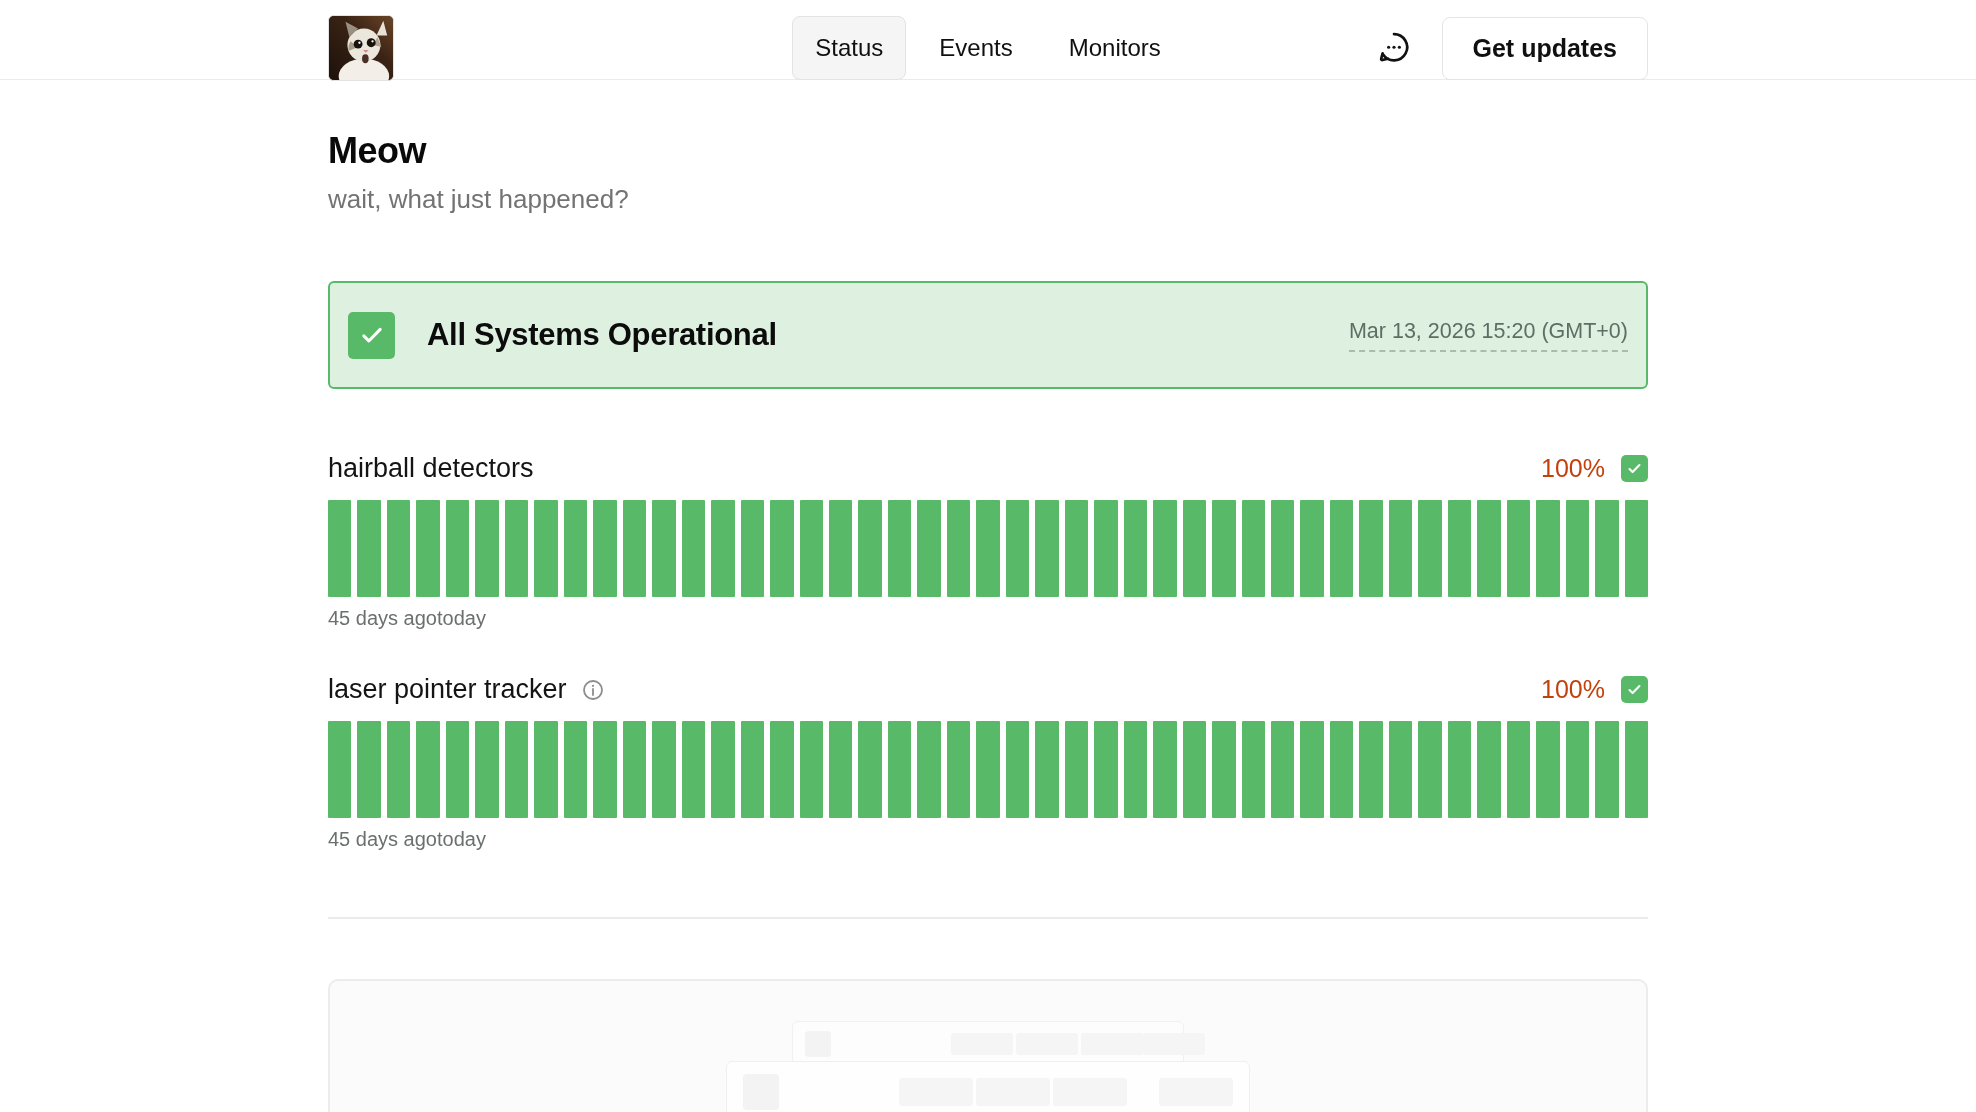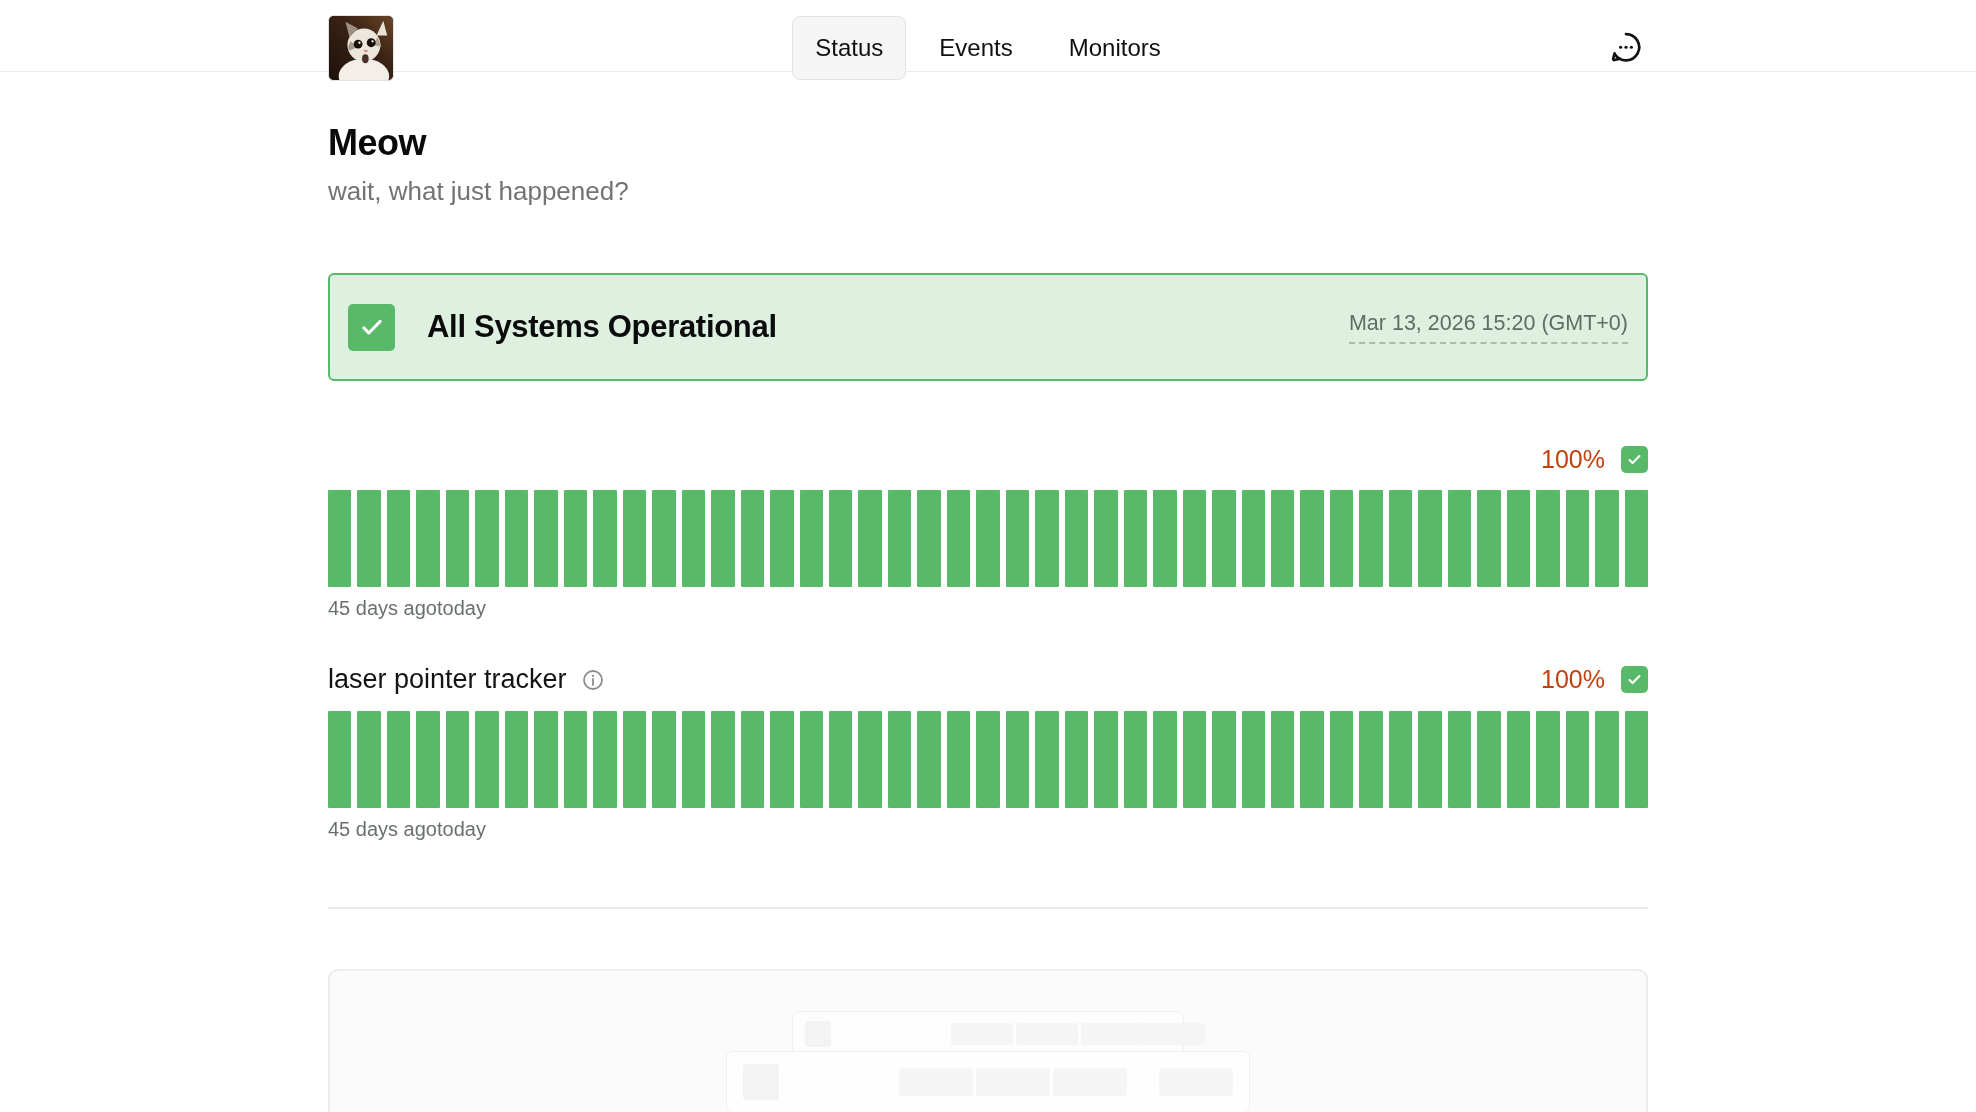--- a/index.html
+++ b/index.html
@@ -12,21 +12,21 @@
     --green-light: #def0e0;
     --green-border: #58b96a;
     --border: #e7e7e7;
     --muted: #737373;
     --mono-muted: #6a706d;
   }
 
   .container { width: 1320px; margin: 0 auto; }
 
   
-  header { height: 72px; border-bottom: 1px solid #ebebeb; background: #fff; }
+  header { height: 80px; border-bottom: 1px solid #ebebeb; background: #fff; }
   .header-inner { height: 96px; display: grid; grid-template-columns: 1fr auto 1fr; align-items: center; }
   .logo { width: 66px; height: 66px; border: 1px solid #e3e3e3; border-radius: 6px; overflow: hidden; display: block; background:#2a1a12; }
   .nav-tabs { display: flex; align-items: center; gap: 10px; justify-self: center; }
   .tab { font-size: 24px; line-height: 1; color: #101010; padding: 19px 22px; border-radius: 8px; border: 1px solid transparent; cursor: pointer; }
   .tab.active { background: #f5f5f5; border-color: #e3e3e3; }
   .header-right { justify-self: end; display: flex; align-items: center; gap: 26px; }
   .chat-btn { width: 44px; height: 44px; display:flex; align-items:center; justify-content:center; background:none; border:none; cursor:pointer; }
   .get-updates { font-family: "Liberation Sans", sans-serif; font-size: 25px; font-weight: 600; color:#101010; background:#fff; border: 1px solid #e4e4e4; border-radius: 8px; padding: 16px 30px; cursor: pointer; }
 
   
@@ -108,20 +108,21 @@
 
     <div class="header-right">
       <button class="chat-btn">
         <svg width="38" height="38" viewBox="0 0 24 24" fill="none">
           <path d="M12 3.2a8.3 8.3 0 1 1-6.9 12.9c-.2-.3-.3-.5-.3-.7l-.9 3.4c-.1.5.3.9.8.8l3.5-.9" stroke="#111" stroke-width="1.7" stroke-linecap="round" stroke-linejoin="round"></path>
           <circle cx="8.6" cy="11.5" r="1" fill="#111"></circle>
           <circle cx="12" cy="11.5" r="1" fill="#111"></circle>
           <circle cx="15.4" cy="11.5" r="1" fill="#111"></circle>
         </svg>
       </button>
+      <button class="get-updates">Get updates</button>
     </div>
   </div>
 </header>
 
 <main class="container">
   <h1 class="page-title">Meow</h1>
   <p class="page-subtitle">wait, what just happened?</p>
 
   <section class="banner">
     <span class="banner-check">
@@ -129,20 +130,21 @@
         <path d="M5 12.8l4.3 4.3L19 7.2" stroke="#ffffff" stroke-width="2.6" stroke-linecap="round" stroke-linejoin="round"></path>
       </svg>
     </span>
     <span class="banner-title">All Systems Operational</span>
     <span class="banner-time mono">Mar 13, 2026 15:20 (GMT+0)</span>
   </section>
 
   <div class="monitors" id="monitors">
       <div class="monitor">
     <div class="monitor-head">
+      <span class="monitor-name mono">hairball detectors</span>
 
       <span class="monitor-right">
         <span class="monitor-uptime mono">100%</span>
         <span class="monitor-check">
           <svg width="17" height="17" viewBox="0 0 24 24" fill="none">
             <path d="M5 12.8l4.3 4.3L19 7.2" stroke="#ffffff" stroke-width="3" stroke-linecap="round" stroke-linejoin="round"></path>
           </svg>
         </span>
       </span>
     </div>

